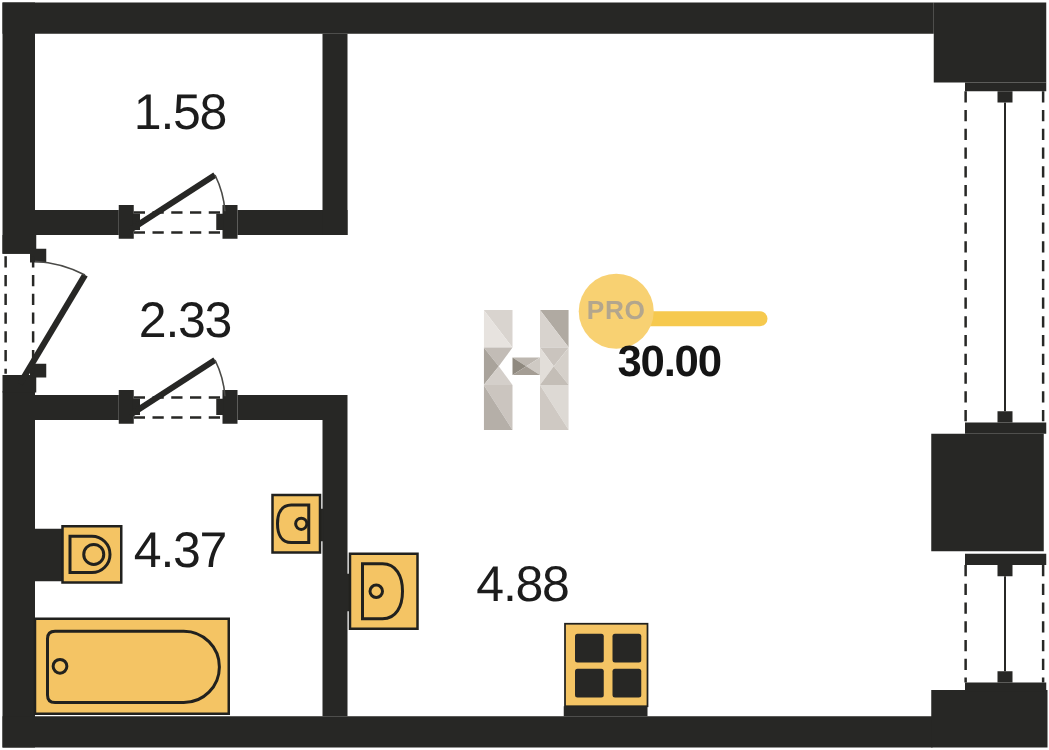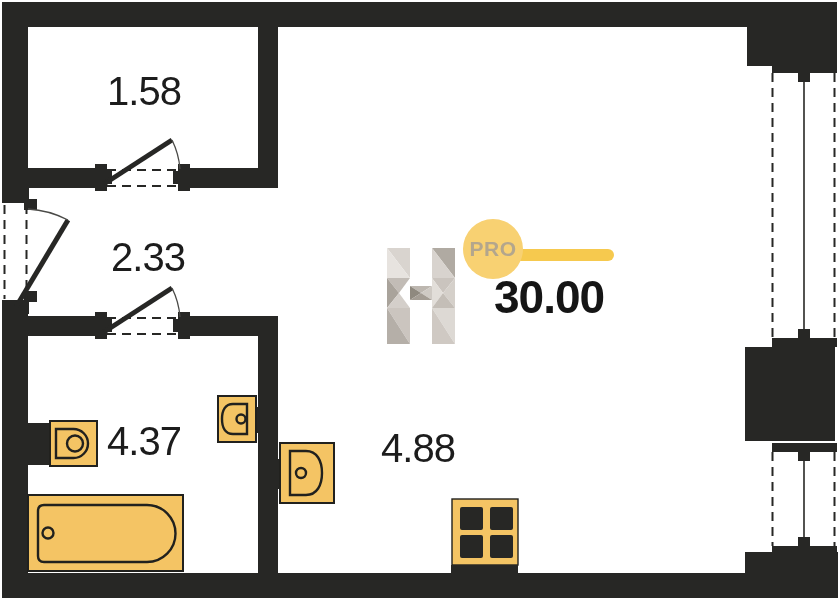--- a/index.html
+++ b/index.html
@@ -30,21 +30,21 @@
     position:absolute; left:463px; top:219px; width:60px; height:60px; border-radius:50%;
     background:var(--logo-circle,#F8D172); z-index:5;
     display:flex; align-items:center; justify-content:center;text-align:right;
   }
   .logo-circle span {
     font-size:21px; font-weight:600; letter-spacing:0.5px;
     color:var(--logo-badge-text,#B3A68D);
   }
   .total-area {
     position:absolute; left:494px; top:270px; z-index:5;
-    font-size:46px; font-weight:700; color:#151515; letter-spacing:-1px;
+    font-size:35px; font-weight:700; color:#151515; letter-spacing:-1px;
   }
 </style>
 </head>
 <body>
 
 <div class="plan">
 
   <div class="wall" style="left:2px;top:2px;width:745px;height:25px"></div>
   <div class="wall" style="left:747px;top:2px;width:90px;height:64px"></div>
   <div class="wall" style="left:2px;top:2px;width:26px;height:201px"></div>
@@ -127,21 +127,21 @@
     <rect class="fx-dark" x="460" y="507" width="23" height="23" rx="2"></rect>
     <rect class="fx-dark" x="490" y="507" width="23" height="23" rx="2"></rect>
     <rect class="fx-dark" x="460" y="535" width="23" height="23" rx="2"></rect>
     <rect class="fx-dark" x="490" y="535" width="23" height="23" rx="2"></rect>
     <rect class="fx-dark" x="451" y="565" width="67" height="8"></rect>
   </svg>
 
   <div class="area-label" style="left:144px;top:91px">1.58</div>
   <div class="area-label" style="left:148px;top:257px">2.33</div>
   <div class="area-label" style="left:144px;top:441px">4.37</div>
-  <div class="area-label" style="left:418px;top:448px">4.88</div>
+  <div class="area-label" style="left:418px;top:468px">4.88</div>
 
   <svg class="logo-h" width="68" height="96" viewBox="0 0 68 96">
     <polygon points="0,0 23,0 23,30" fill="#d9d4cf"></polygon>
     <polygon points="0,0 23,30 0,30" fill="#e7e3df"></polygon>
     <polygon points="0,30 23,30 12,45" fill="#c2bcb6"></polygon>
     <polygon points="0,30 12,45 0,60" fill="#a9a39b"></polygon>
     <polygon points="0,60 12,45 23,60" fill="#d4cfca"></polygon>
     <polygon points="0,60 23,60 23,96" fill="#cbc5bf"></polygon>
     <polygon points="0,60 23,96 0,96" fill="#b5afa8"></polygon>
     <polygon points="23,38 45,38 34,45" fill="#bdb7b0"></polygon>

